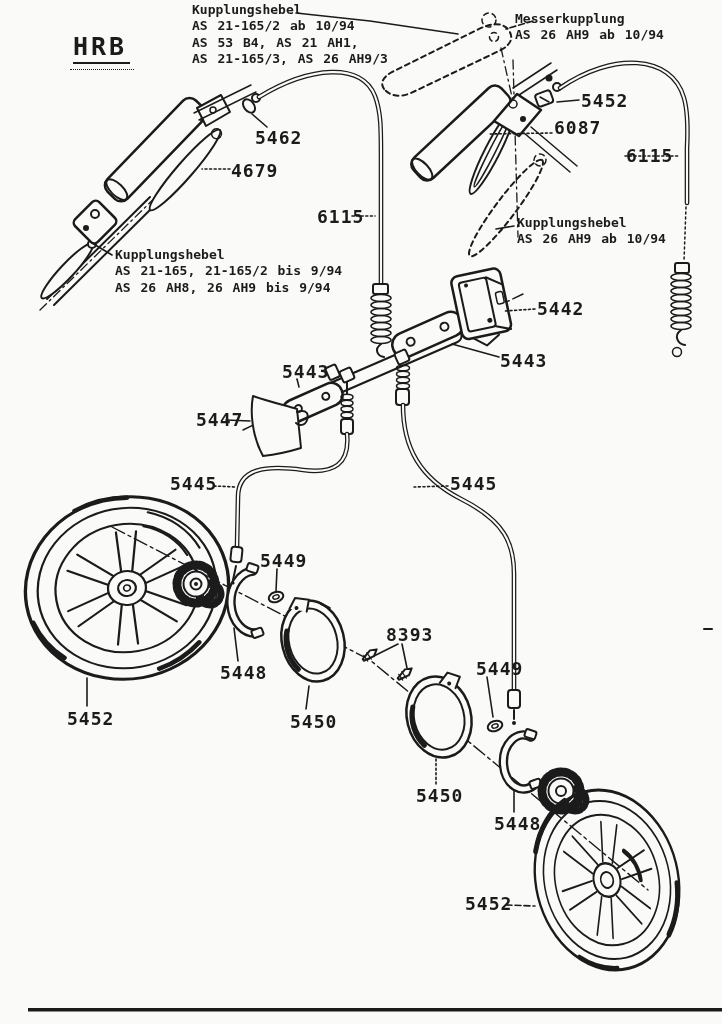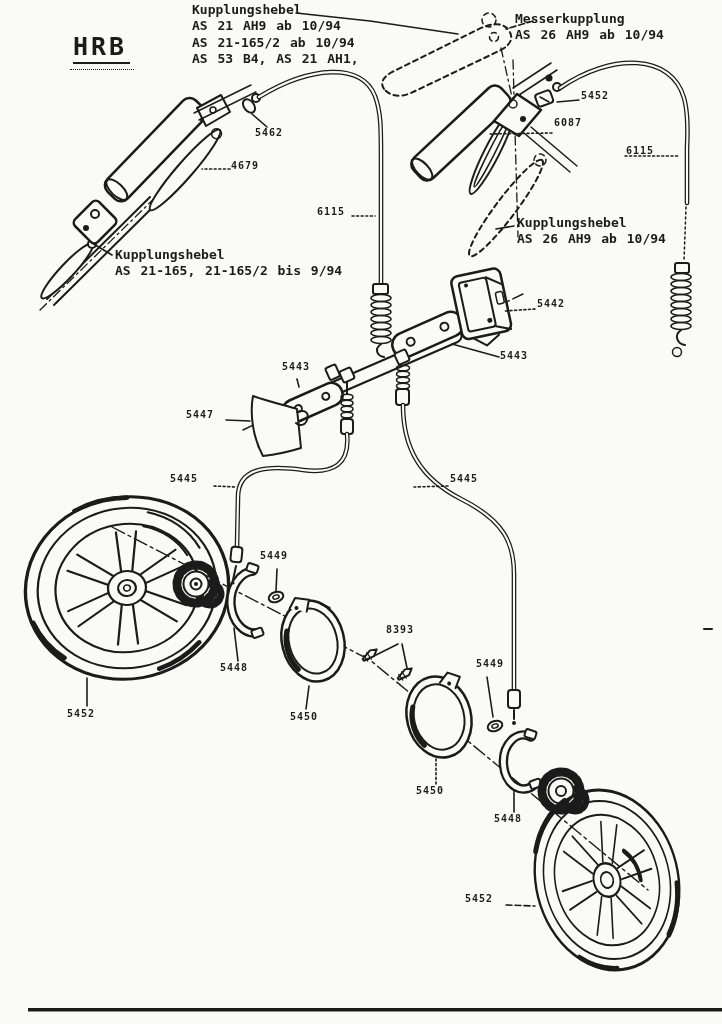--- a/index.html
+++ b/index.html
@@ -16,21 +16,21 @@
   .band{stroke-width:9.5}.bandIn{stroke:#fafaf8;stroke-width:4.8}
   .teeth{stroke-width:9;stroke-dasharray:3.6 3}
   .teeth2{stroke-width:7;stroke-dasharray:3 2.6}
   .cl{stroke-width:1.4;stroke-dasharray:14 4 3 4}
   .cl2{stroke-width:1.3;stroke-dasharray:9 4 2 4}
   .dash{stroke-dasharray:5 4}
   .dot15{stroke-width:1.5;stroke-dasharray:2 3}
   .ld{stroke-width:1.6}
   .lddot{stroke-width:1.6;stroke-dasharray:2 2.6}
   .lddash{stroke-width:1.6;stroke-dasharray:6 3}
-  .plabel{position:absolute;font-weight:bold;font-size:10px;letter-spacing:1px;white-space:nowrap;}
+  .plabel{position:absolute;font-weight:bold;font-size:18px;letter-spacing:1px;white-space:nowrap;}
   .tblock{position:absolute;font-weight:bold;font-size:13px;line-height:16.4px;
           letter-spacing:0;word-spacing:2px;white-space:nowrap;}
   .stamp{position:absolute;font-weight:bold;font-size:25px;letter-spacing:3px;
          border-bottom:2.5px solid #1b1b1b;padding:0 3px 1px 0;}
   .stamp-u{position:absolute;border-top:1.5px dotted #1b1b1b;}
 </style>
 </head>
 <body>
 
 <div class="page">
@@ -367,50 +367,51 @@
 
   <rect x="28" y="1008" width="694" height="3.5" class="inkfill"></rect>
   <line x1="704" y1="629" x2="712" y2="629" class="s2"></line>
 </svg>
 
 <div class="stamp" style="left:73px;top:32px">HRB</div>
 <div class="stamp-u" style="left:70px;top:69px;width:64px"></div>
 
 <div class="tblock" style="left:192px;top:2px">
   <div>Kupplungshebel</div>
-  <div>AS 21 AH9 ab 10/94</div>
   <div>AS 21-165/2 ab 10/94</div>
   <div>AS 53 B4, AS 21 AH1,</div>
+  <div>AS 21-165/3, AS 26 AH9/3</div>
 </div>
 
 <div class="tblock" style="left:515px;top:11px">
   <div>Messerkupplung</div>
   <div>AS 26 AH9 ab 10/94</div>
 </div>
 
 <div class="tblock" style="left:517px;top:215px">
   <div>Kupplungshebel</div>
   <div>AS 26 AH9 ab 10/94</div>
 </div>
 
 <div class="tblock" style="left:115px;top:247px">
   <div>Kupplungshebel</div>
   <div>AS 21-165, 21-165/2 bis 9/94</div>
+  <div>AS 26 AH8, 26 AH9 bis 9/94</div>
 </div>
 
 <div class="plabel" style="left:255px;top:127px">5462</div>
 <div class="plabel" style="left:231px;top:160px">4679</div>
 <div class="plabel" style="left:317px;top:206px">6115</div>
 <div class="plabel" style="left:581px;top:90px">5452</div>
 <div class="plabel" style="left:554px;top:117px">6087</div>
 <div class="plabel" style="left:626px;top:145px">6115</div>
 <div class="plabel" style="left:537px;top:298px">5442</div>
 <div class="plabel" style="left:500px;top:350px">5443</div>
 <div class="plabel" style="left:282px;top:361px">5443</div>
-<div class="plabel" style="left:186px;top:409px">5447</div>
+<div class="plabel" style="left:196px;top:409px">5447</div>
 <div class="plabel" style="left:170px;top:473px">5445</div>
 <div class="plabel" style="left:450px;top:473px">5445</div>
 <div class="plabel" style="left:260px;top:550px">5449</div>
 <div class="plabel" style="left:386px;top:624px">8393</div>
 <div class="plabel" style="left:220px;top:662px">5448</div>
 <div class="plabel" style="left:290px;top:711px">5450</div>
 <div class="plabel" style="left:476px;top:658px">5449</div>
 <div class="plabel" style="left:416px;top:785px">5450</div>
 <div class="plabel" style="left:494px;top:813px">5448</div>
 <div class="plabel" style="left:67px;top:708px">5452</div>

